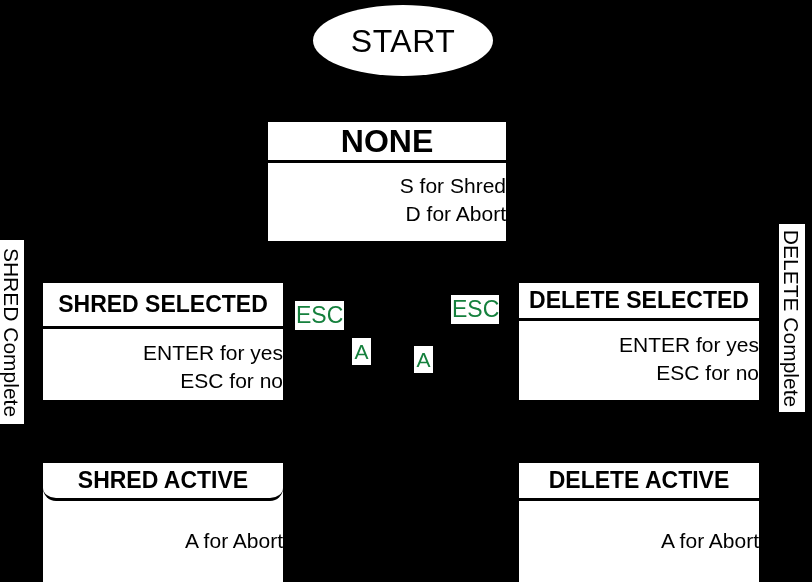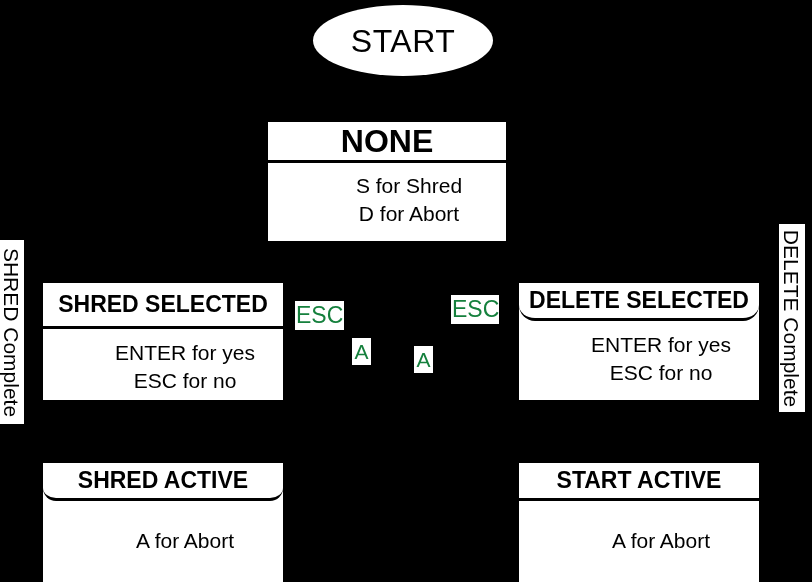--- a/index.html
+++ b/index.html
@@ -58,21 +58,21 @@
   }
   .state-title {
     color: #000000;
     font-weight: bold;
     line-height: 1;
     white-space: nowrap;
   }
   .state-body {
     display: flex;
     flex-direction: column;
-    align-items: center;
+    align-items: flex-end;
     justify-content: center;
     box-sizing: border-box;
     padding-left: 44px;
   }
   .state-body-line {
     color: #000000;
     font-size: 21px;
     line-height: 1.32;
     white-space: nowrap;
   }
@@ -84,21 +84,21 @@
   #box-none .state-body { height: 75px; padding-bottom: 2px; }
 
   
   #box-shred-selected { left: 43px; top: 283px; width: 240px; height: 117px; }
   #box-shred-selected .state-title-wrap { height: 46px; }
   #box-shred-selected .state-title { font-size: 23px; }
   #box-shred-selected .state-body { height: 76px; }
 
   
   #box-delete-selected { left: 519px; top: 283px; width: 240px; height: 117px; }
-  #box-delete-selected .state-title-wrap { height: 38px; border-radius: 16px; }
+  #box-delete-selected .state-title-wrap { height: 38px; }
   #box-delete-selected .state-title { font-size: 23px; }
   #box-delete-selected .state-body { height: 76px; }
 
   
   #box-shred-active { left: 43px; top: 463px; width: 240px; height: 119px; }
   #box-shred-active .state-title-wrap { height: 38px; border-radius: 13px; }
   #box-shred-active .state-title { font-size: 23px; }
   #box-shred-active .state-body { height: 78px; justify-content: flex-start; padding-top: 26px; }
 
   
@@ -198,21 +198,21 @@
     <div class="state-title-wrap">
       <div class="state-title">SHRED ACTIVE</div>
     </div>
     <div class="state-body">
       <div class="state-body-line">A for Abort</div>
     </div>
   </div>
 
   <div class="state-box" id="box-delete-active">
     <div class="state-title-wrap">
-      <div class="state-title">START ACTIVE</div>
+      <div class="state-title">DELETE ACTIVE</div>
     </div>
     <div class="state-body">
       <div class="state-body-line">A for Abort</div>
     </div>
   </div>
 
   <div class="edge-label" id="label-esc-left">ESC</div>
   <div class="edge-label" id="label-esc-right">ESC</div>
   <div class="edge-label" id="label-a-left">A</div>
   <div class="edge-label" id="label-a-right">A</div>

